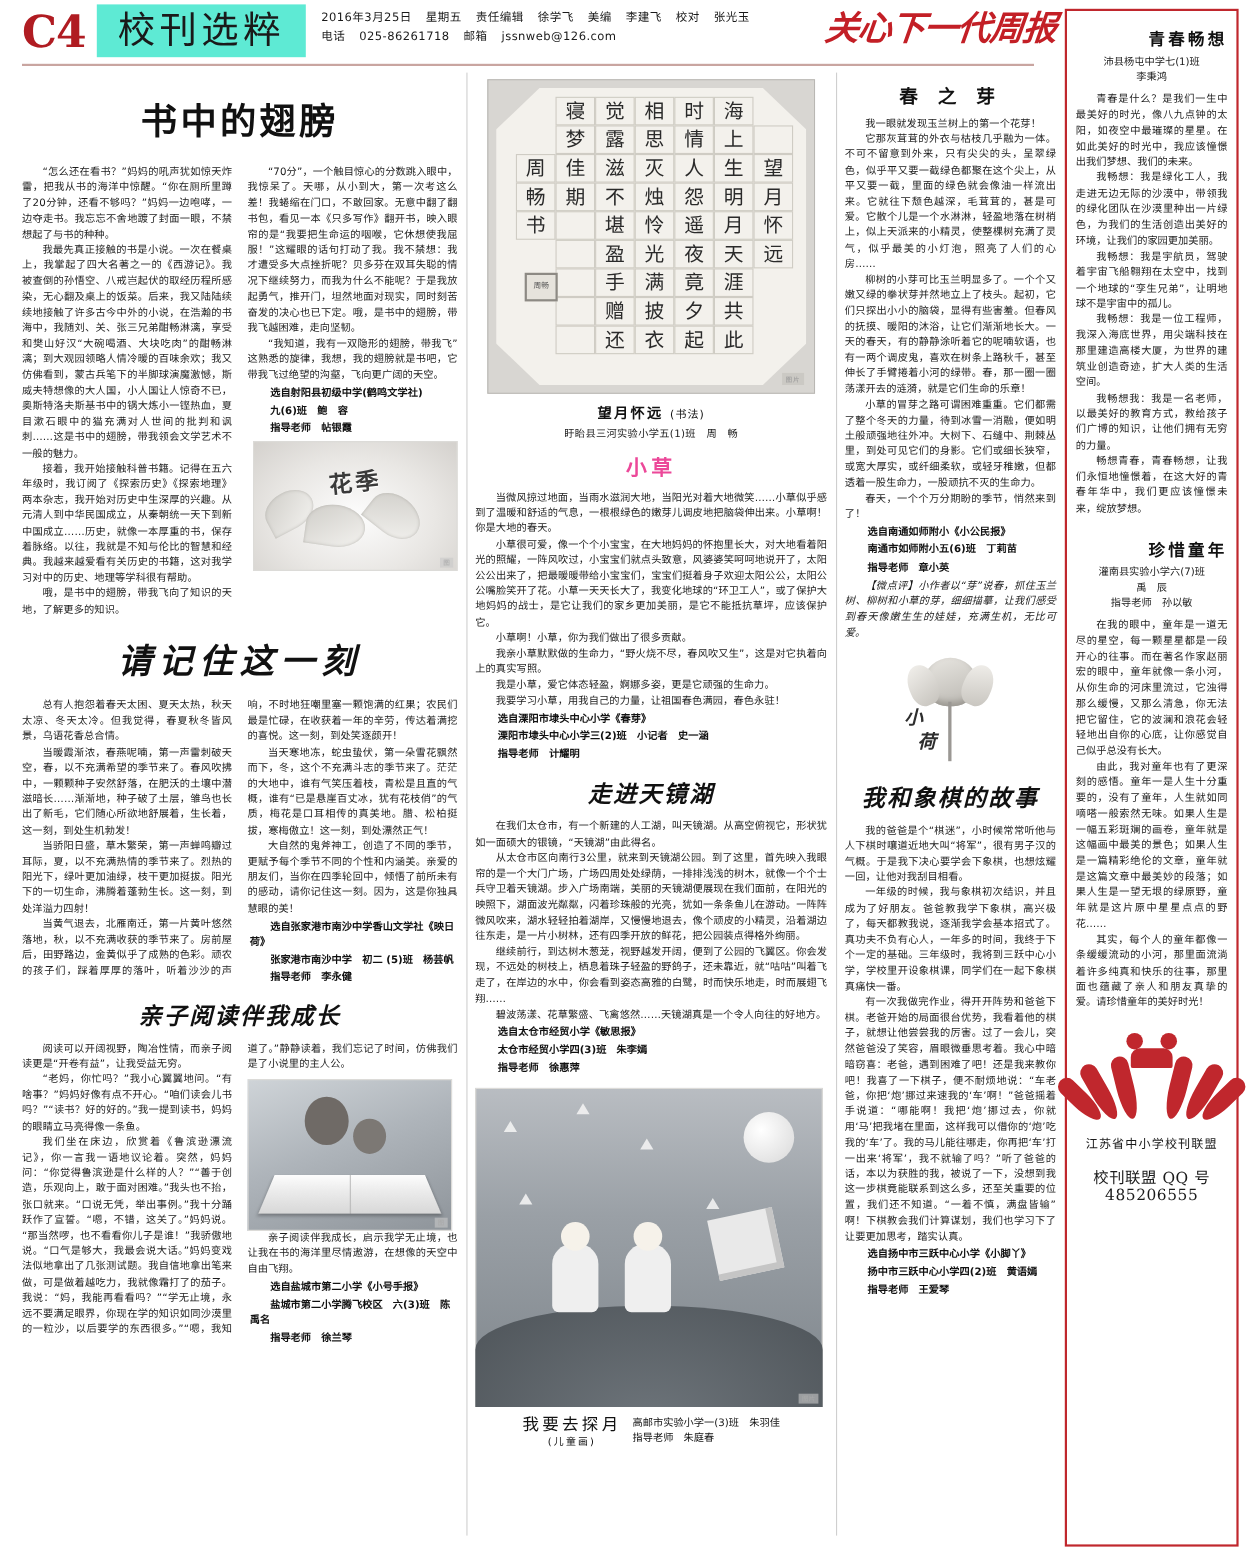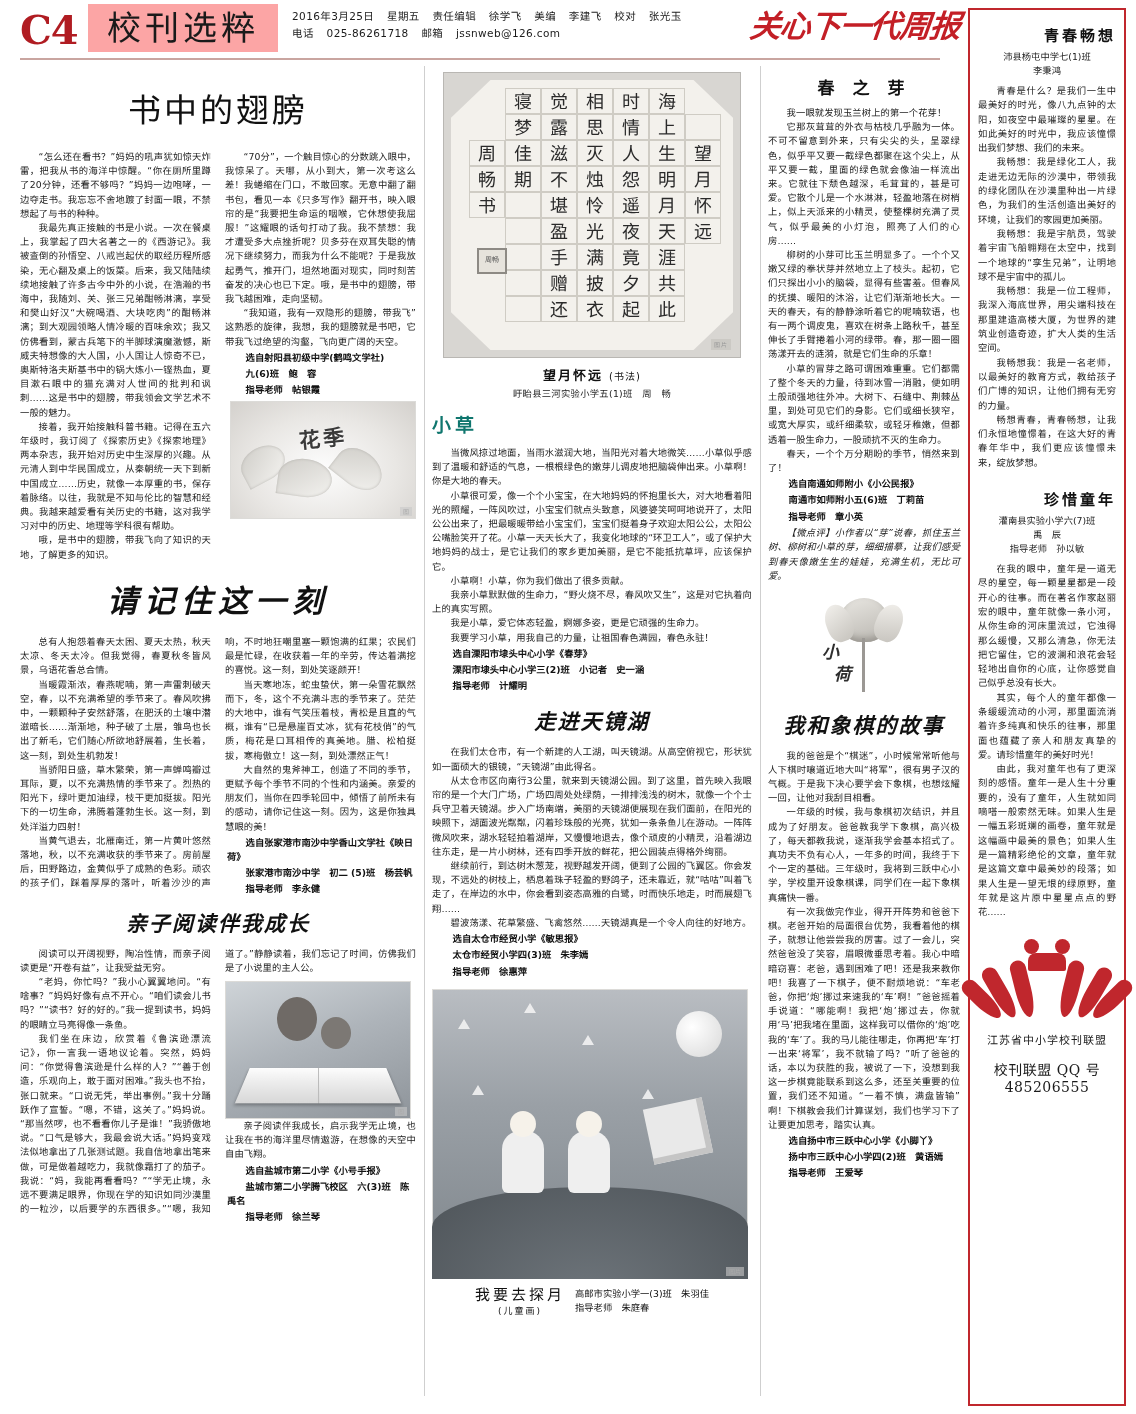--- a/index.html
+++ b/index.html
@@ -20,21 +20,21 @@
   .masthead{
     position:absolute;left:0;top:0;width:960px;height:60px;
   }
   .folio{
     position:absolute;left:20px;top:6px;
     font-family:"DejaVu Serif","Liberation Serif",serif;
     font-size:40px;font-weight:700;color:#b01c22;letter-spacing:-1px;
   }
   .section-badge{
     position:absolute;left:88px;top:4px;width:190px;height:48px;
-    background:#fca5a5;
+    background:#5eead4;
   }
   .section-badge span{
     display:block;text-align:center;line-height:48px;
     font-size:34px;font-weight:400;color:#1a1a1a;letter-spacing:4px;
     font-family:"DejaVu Sans","Liberation Sans",sans-serif;
   }
   .pubinfo{
     position:absolute;left:292px;top:8px;width:400px;
     font-size:10.5px;line-height:17px;color:#1a1a1a;letter-spacing:.4px;
   }
@@ -56,32 +56,32 @@
   
   .cols{position:absolute;left:0;top:66px;width:960px;height:1340px;}
   .col{position:absolute;top:0;box-sizing:border-box;}
   .col1{left:20px;width:396px;}
   .col2{left:432px;width:320px;}
   .col3{left:768px;width:192px;}
   .vrule{position:absolute;top:0;width:1px;height:1330px;background:#cfcfcf;}
 
   
   h1.title-main{
-    font-size:33px;font-weight:400;text-align:center;letter-spacing:3px;
+    font-size:33px;font-weight:700;text-align:center;letter-spacing:3px;
     margin:18px 0 18px 0;color:#111;
     font-family:"DejaVu Sans","Liberation Sans",sans-serif;
   }
   h2.title-script{
     font-size:31px;font-weight:700;text-align:center;letter-spacing:6px;
     margin:14px 0 14px 0;color:#111;font-style:italic;
     font-family:"DejaVu Serif","Liberation Serif",serif;
   }
   h2.title-bold{
-    font-size:19px;font-weight:700;text-align:left;letter-spacing:4px;
-    margin:10px 0 9px 0;color:#0f766e;
+    font-size:19px;font-weight:700;text-align:center;letter-spacing:4px;
+    margin:10px 0 9px 0;color:#ec4899;
   }
   h2.title-brush{
     font-size:21px;font-weight:700;text-align:center;letter-spacing:2px;
     margin:10px 0 10px 0;color:#111;font-style:italic;
     font-family:"DejaVu Serif","Liberation Serif",serif;
   }
   h2.title-seg{
     font-size:17px;font-weight:700;text-align:center;letter-spacing:6px;
     margin:8px 0 7px 0;color:#111;
   }
@@ -585,22 +585,22 @@
 
     <div class="sb-divider"></div>
 
     <div class="sb-title">珍惜童年</div>
     <div class="sb-sub">
       <span class="blk">灌南县实验小学六(7)班</span>
       <span class="blk">禹　辰</span>
       <span class="blk">指导老师　孙以敏</span>
     </div>
     <p class="sb-p">在我的眼中，童年是一道无尽的星空，每一颗星星都是一段开心的往事。而在著名作家赵丽宏的眼中，童年就像一条小河，从你生命的河床里流过，它浊得那么缓慢，又那么清急，你无法把它留住，它的波澜和浪花会轻轻地出自你的心底，让你感觉自己似乎总没有长大。</p>
+    <p class="sb-p">由此，我对童年也有了更深刻的感悟。童年一是人生十分重要的，没有了童年，人生就如同嘀嗒一般索然无味。如果人生是一幅五彩斑斓的画卷，童年就是这幅画中最美的景色；如果人生是一篇精彩绝伦的文章，童年就是这篇文章中最美妙的段落；如果人生是一望无垠的绿原野，童年就是这片原中星星点点的野花……</p>
     <p class="sb-p">其实，每个人的童年都像一条缓缓流动的小河，那里面流淌着许多纯真和快乐的往事，那里面也蕴藏了亲人和朋友真挚的爱。请珍惜童年的美好时光！</p>
-    <p class="sb-p">由此，我对童年也有了更深刻的感悟。童年一是人生十分重要的，没有了童年，人生就如同嘀嗒一般索然无味。如果人生是一幅五彩斑斓的画卷，童年就是这幅画中最美的景色；如果人生是一篇精彩绝伦的文章，童年就是这篇文章中最美妙的段落；如果人生是一望无垠的绿原野，童年就是这片原中星星点点的野花……</p>
 
     <div class="sb-logo">
       <div class="fan">
         <b style="left:0;transform:rotate(-46deg);height:50px;"></b>
         <b style="left:14px;transform:rotate(-30deg);height:56px;"></b>
         <b style="left:30px;transform:rotate(-14deg);height:58px;"></b>
         <b style="right:30px;transform:rotate(14deg);height:58px;"></b>
         <b style="right:14px;transform:rotate(30deg);height:56px;"></b>
         <b style="right:0;transform:rotate(46deg);height:50px;"></b>
       </div>

